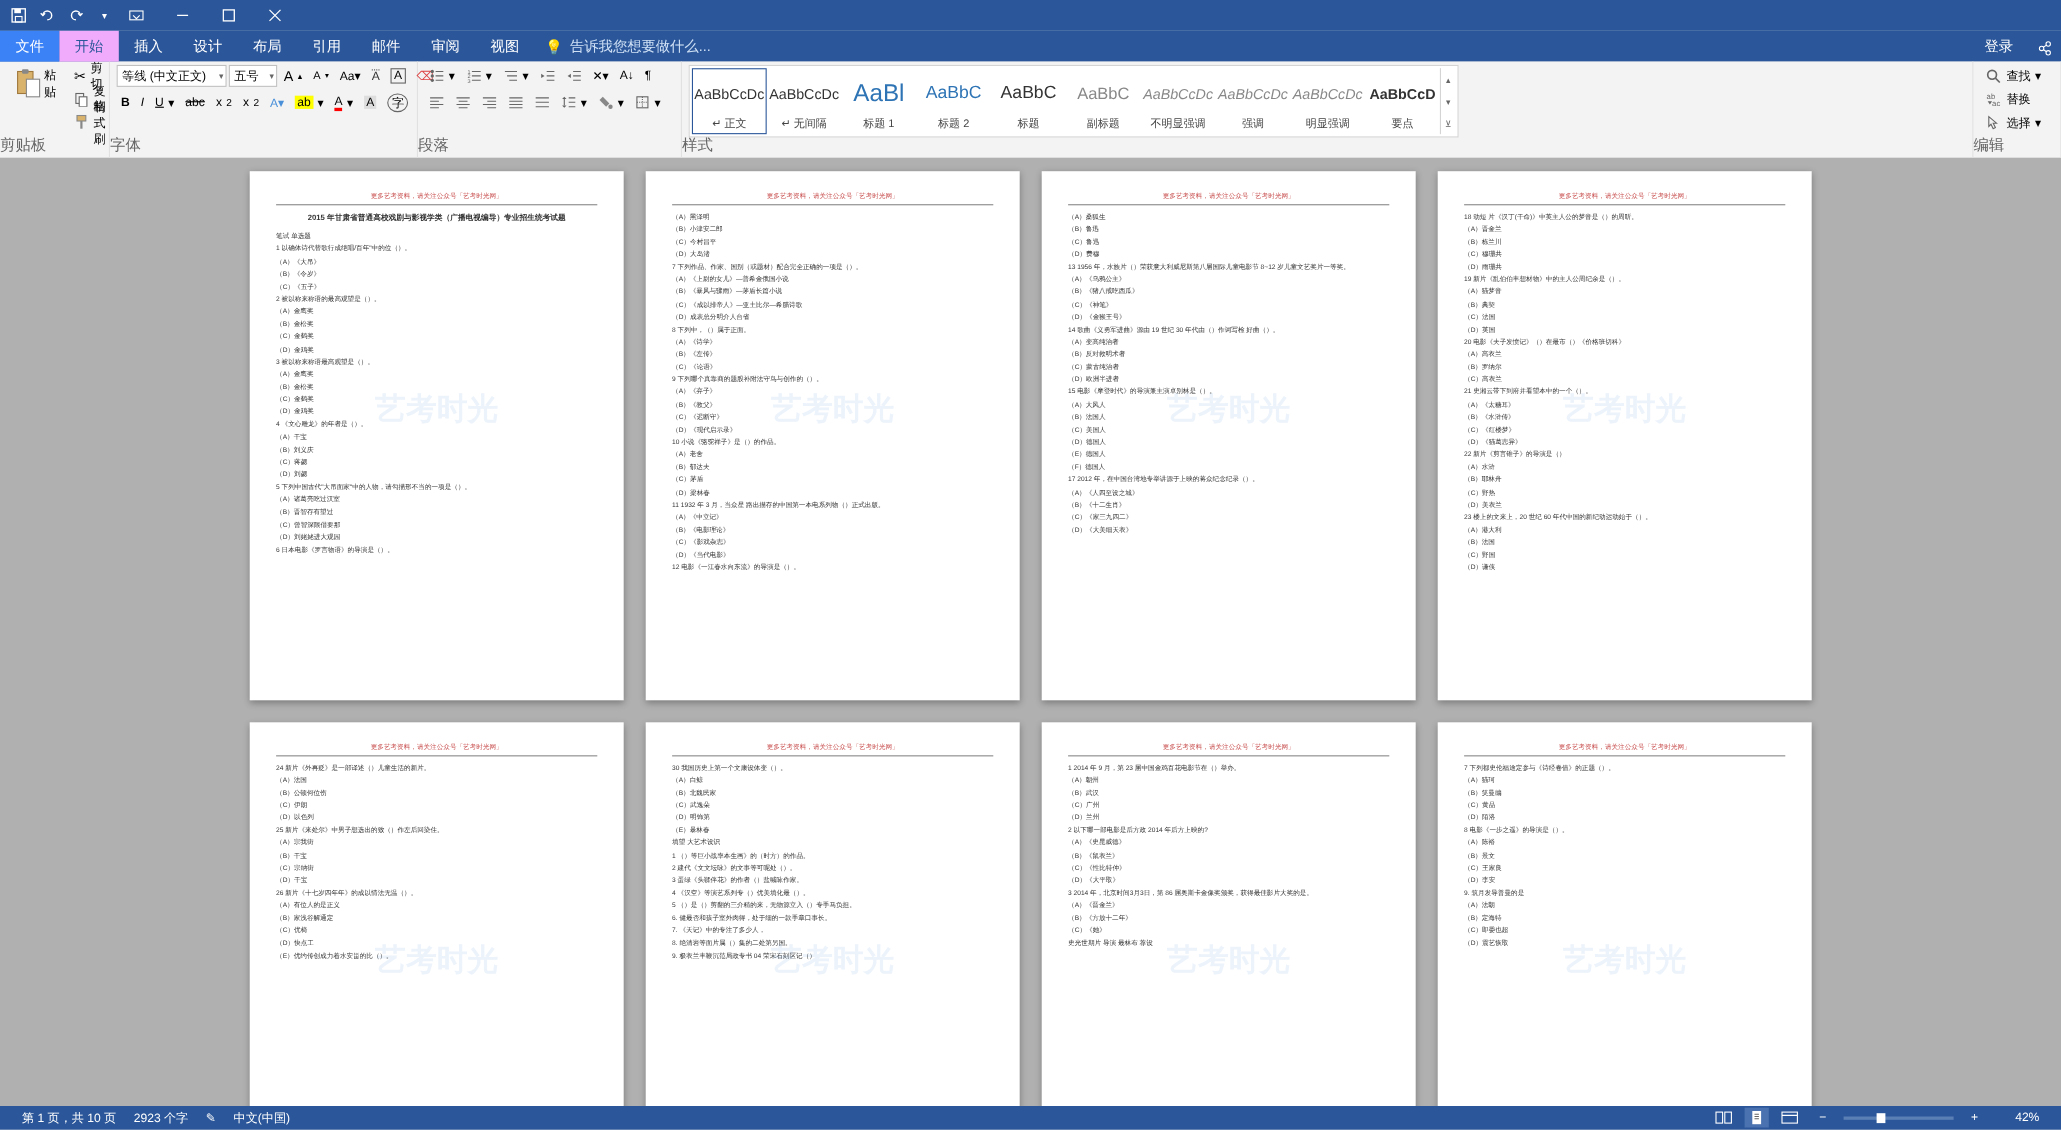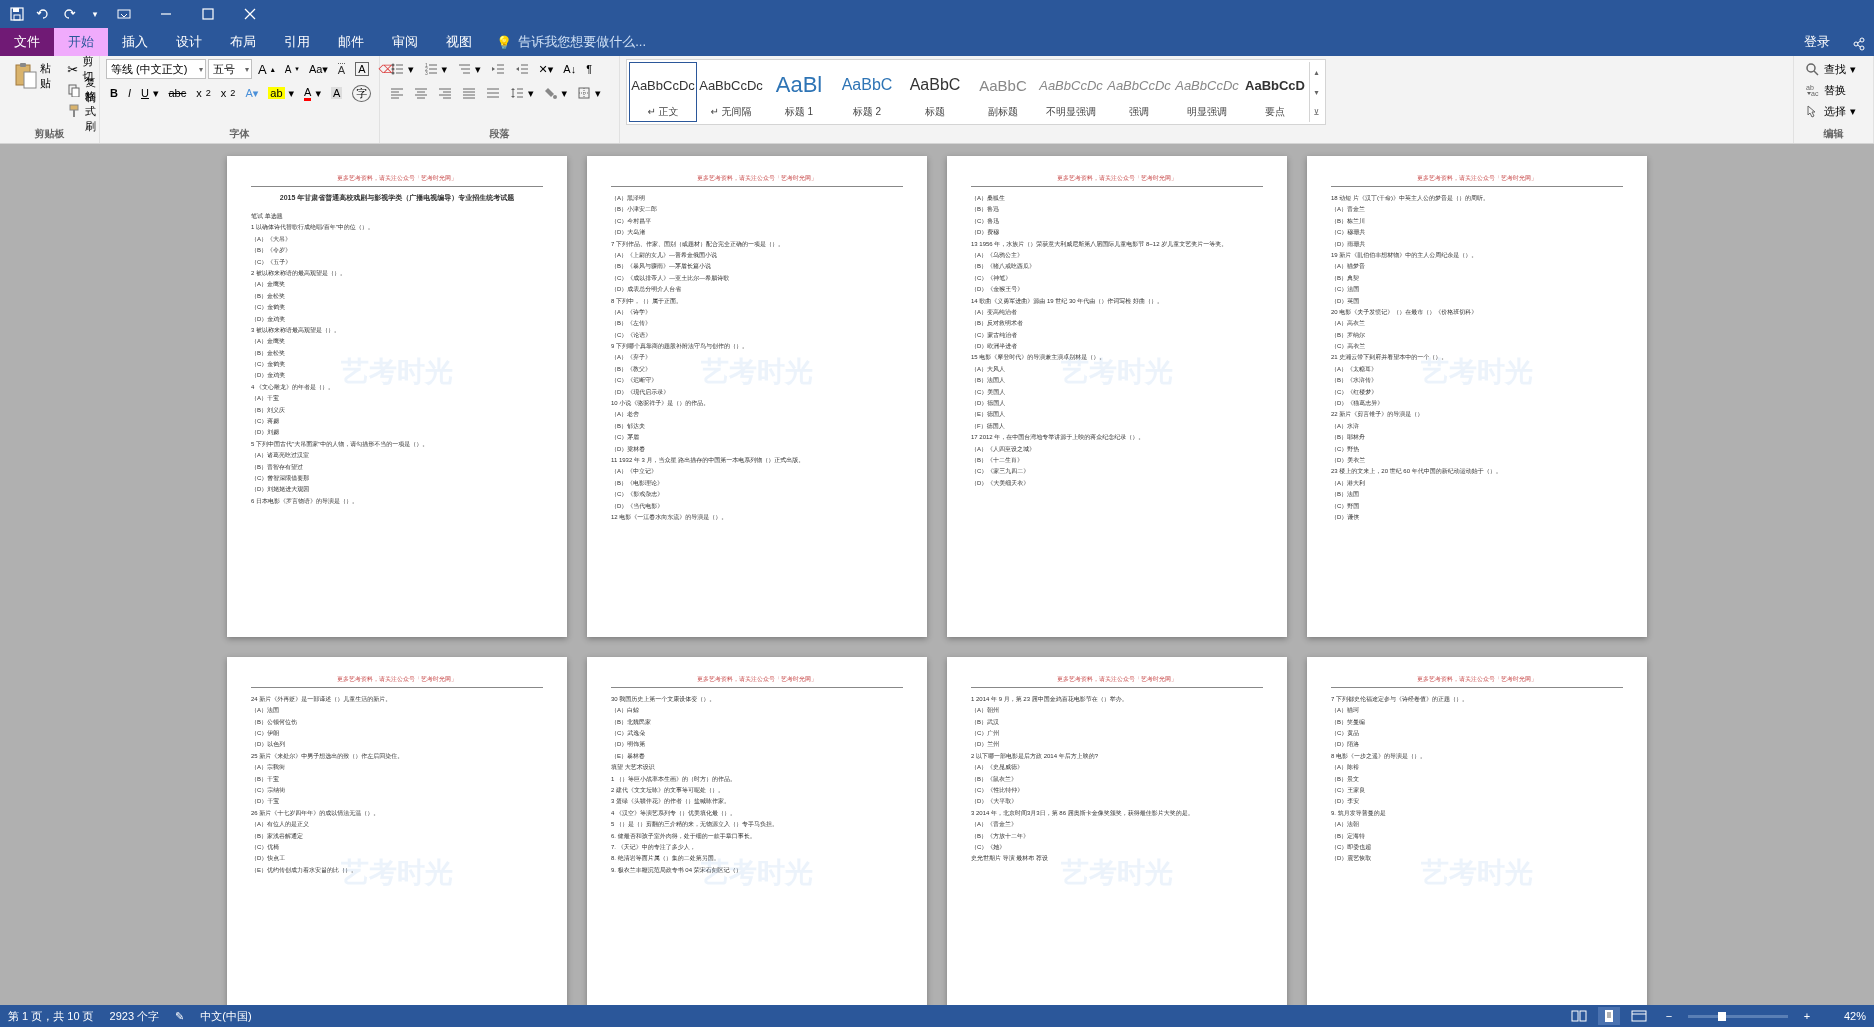--- a/index.html
+++ b/index.html
@@ -9,29 +9,29 @@
 .title-bar { background: #2b579a; height: 28px; display: flex; align-items: center; color: white; font-size: 12px; }
 .title-bar-left { display: flex; gap: 8px; padding-left: 8px; }
 .title-bar-left .qat-btn { width: 18px; height: 18px; display: flex; align-items: center; justify-content: center; cursor: pointer; }
 .title-center { flex: 1; text-align: center; }
 .title-bar-right { display: flex; gap: 2px; }
 .title-bar-right .win-btn { width: 40px; height: 28px; display: flex; align-items: center; justify-content: center; cursor: pointer; }
 
 
 .tabs-row { background: #2b579a; height: 28px; display: flex; align-items: flex-end; color: white; font-size: 13px; }
 .tab { padding: 5px 14px; cursor: pointer; }
-.tab.file { background: #701a75; margin-top: 19px; }
+.tab.file { background: #3b82f6; margin-top: 19px; }
 .tab.active { background: #f0abfc; color: #2b579a; }
 .tell-me { color: #cfe0f5; padding: 5px 10px; display: flex; align-items: center; gap: 6px; }
 .login-tab { margin-left: auto; padding: 5px 14px; cursor: pointer; }
 
 
 .ribbon { background: #f3f3f3; height: 88px; display: flex; border-bottom: 1px solid #d4d4d4; }
 .ribbon-group { border-right: 1px solid #e1e1e1; padding: 3px 6px 2px 6px; display: flex; flex-direction: column; position: relative; }
-.ribbon-group-label { position: absolute; bottom: 2px; left: 0; right: 0; text-align: center; font-size: 10px; color: #666; font-weight: bold; }
+.ribbon-group-label { position: absolute; bottom: 2px; left: 0; right: 0; text-align: left; font-size: 14px; color: #666; }
 .ribbon-body { flex: 1; display: flex; align-items: flex-start; gap: 4px; }
 
 .big-btn { display: flex; flex-direction: row; align-items: center; padding: 2px 6px; cursor: pointer; font-size: 11px; gap: 2px; }
 .big-btn .icon { width: 28px; height: 28px; display: flex; align-items: center; justify-content: center; font-size: 20px; }
 .small-btn { display: flex; align-items: center; gap: 4px; padding: 2px 4px; cursor: pointer; font-size: 11px; height: 20px; }
 .small-btn .icon { width: 16px; height: 16px; display: flex; align-items: center; justify-content: center; font-size: 13px; }
 .col { display: flex; flex-direction: column; gap: 1px; }
 .row { display: flex; gap: 2px; align-items: center; }
 
 .combo { border: 1px solid #c0c0c0; background: white; font-size: 11px; padding: 1px 14px 1px 4px; position: relative; height: 20px; display: flex; align-items: center; text-align: right; }
@@ -49,21 +49,21 @@
 .doc-area { position: absolute; top: 144px; bottom: 22px; left: 0; right: 0; background: #b0b0b0; overflow: auto; padding: 12px; }
 .pages-grid { display: grid; grid-template-columns: repeat(4, 1fr); gap: 20px; max-width: 1420px; margin: 0 auto; }
 .page { background: white; aspect-ratio: 210/297; box-shadow: 0 2px 6px rgba(0,0,0,0.3); padding: 18px 24px; font-size: 6px; color: #333; overflow: hidden; position: relative; }
 .page-header { color: #c94f4f; text-align: center; font-size: 6px; margin-bottom: 6px; padding-bottom: 3px; border-bottom: 1px solid #888; }
 .page-title { text-align: center; font-weight: bold; font-size: 7px; margin: 4px 0 8px; }
 .page-content { line-height: 1.9; }
 .page-line { white-space: nowrap; overflow: hidden; }
 .watermark { position: absolute; top: 45%; left: 50%; transform: translate(-50%, -50%); font-size: 28px; color: rgba(100, 160, 220, 0.12); font-weight: bold; pointer-events: none; }
 
 
-.status-bar { position: absolute; bottom: 0; left: 0; right: 0; height: 22px; background: #2b579a; color: white; font-size: 11px; display: flex; align-items: center; padding: 0 8px; gap: 16px; }
+.status-bar { position: absolute; bottom: 0; left: 0; right: 0; height: 22px; background: #2b579a; color: white; font-size: 11px; display: flex; align-items: center; padding: 0 20px; gap: 16px; }
 .status-right { margin-left: auto; display: flex; align-items: center; gap: 8px; }
 .view-btn { width: 22px; height: 18px; display: flex; align-items: center; justify-content: center; cursor: pointer; font-size: 11px; }
 .zoom-slider { width: 100px; height: 3px; background: #5a7fb5; position: relative; }
 .zoom-slider::after { content: ""; position: absolute; left: 30%; top: -3px; width: 8px; height: 9px; background: white; }
 
 svg { display: block; }
 </style>
 </head>
 <body>
 
@@ -387,20 +387,21 @@
             <div class="preview" style="color:#333;font-size:13px;font-style:normal;font-weight:bold">AaBbCcD</div>
             <div class="label">要点</div>
           </div>
           <div class="gallery-more">
             <div>▴</div>
             <div>▾</div>
             <div>⊻</div>
           </div>
         </div>
     </div>
+    <div class="ribbon-group-label">样式</div>
   </div>
 
   <div class="ribbon-group" style="width:80px">
     <div class="ribbon-body">
       <div class="col">
         <div class="small-btn">
           <span class="icon">
             <svg width="14" height="14" viewBox="0 0 14 14">
                 <circle cx="6" cy="6" r="4" fill="none" stroke="#666" stroke-width="1.5"></circle>
                 <line x1="9" y1="9" x2="13" y2="13" stroke="#666" stroke-width="1.5"></line>

